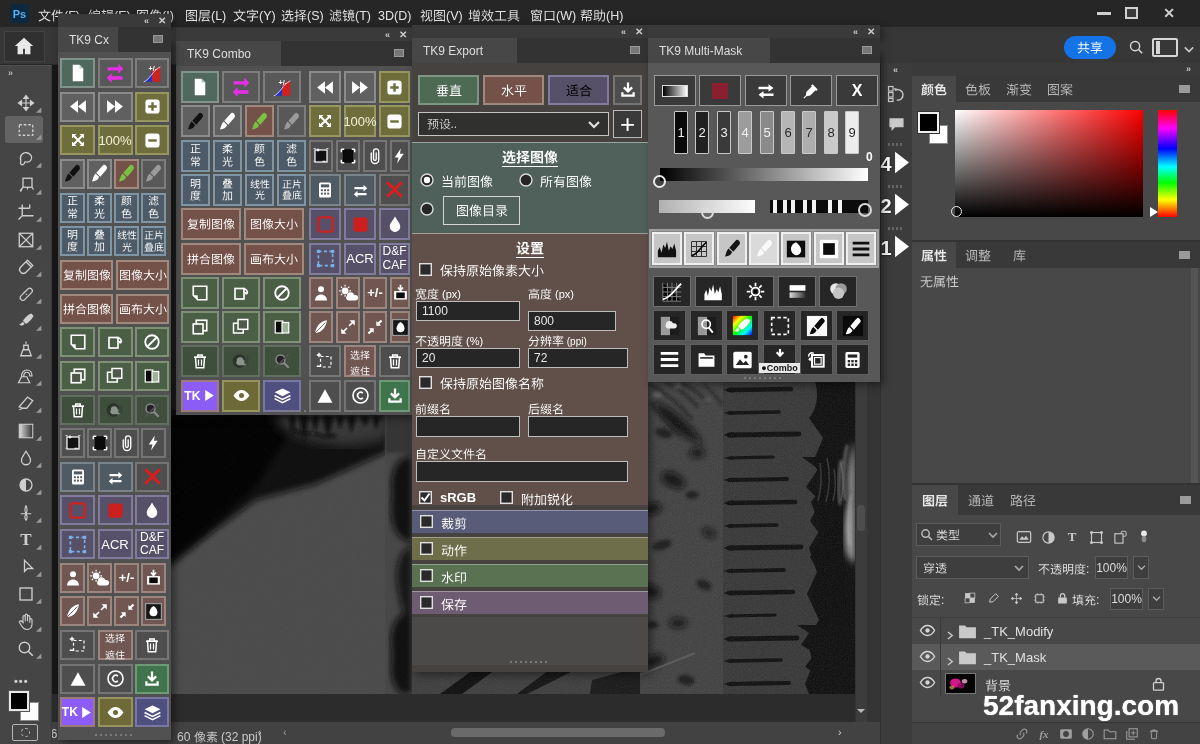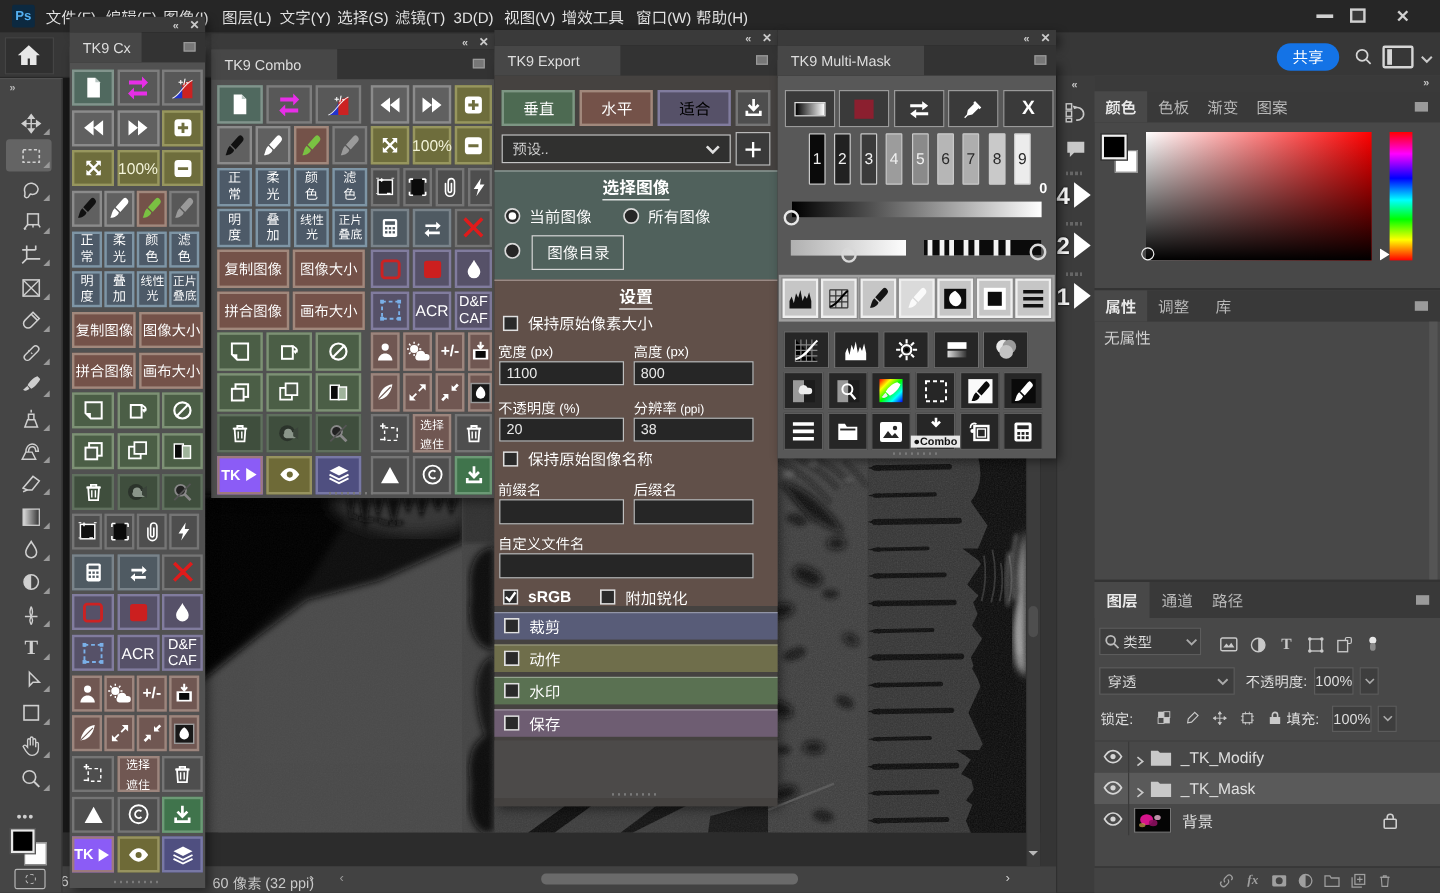--- a/index.html
+++ b/index.html
@@ -711,20 +711,21 @@
       </svg></div>
     <div style="left:985px;top:676px;width:40px;height:15px;color:#e0e0e0"><svg class="k" width="13" height="13">
         <use href="#g118"></use>
       </svg><svg class="k" width="13" height="13">
         <use href="#g119"></use>
       </svg></div>
     <svg viewBox="0 0 18 18" width="15" height="15" style="position:absolute;left:1151px;top:676px">
       <rect x="3" y="8" width="12" height="9" rx="1" fill="none" stroke="#cfcfcf" stroke-width="1.6"></rect>
       <path d="M6 8V6a3 3 0 0 1 6 0v2" stroke="#cfcfcf" stroke-width="1.6" fill="none"></path>
     </svg>
+    <div style="left:983px;top:690px;width:210px;height:28px;color:#fff;font:bold 28px Liberation Sans;letter-spacing:0px;white-space:nowrap;text-shadow:0 0 1px #fff">52fanxing.com</div>
     <div style="left:912px;top:722px;width:288px;height:22px;background:#434343;border-top:1px solid #333"></div>
     <div style="left:1014px;top:726px;width:16px;height:15px;display:flex;align-items:center;justify-content:center">
       <svg viewBox="0 0 24 24" width="14" height="14">
         <path d="M10 14a4 4 0 0 1 0-6l3-3a4 4 0 0 1 6 6M14 10a4 4 0 0 1 0 6l-3 3a4 4 0 0 1-6-6" stroke="#9f9f9f" stroke-width="1.8" fill="none"></path>
       </svg>
     </div>
     <div style="left:1036px;top:726px;width:16px;height:15px;display:flex;align-items:center;justify-content:center">
       <span style="color:#9f9f9f;font:italic bold 11px Liberation Serif">fx</span>
     </div>
     <div style="left:1058px;top:726px;width:16px;height:15px;display:flex;align-items:center;justify-content:center">
@@ -1361,39 +1362,39 @@
       </svg><svg class="k" width="12" height="12">
         <use href="#g31"></use>
       </svg><span style="font-size:11px">&nbsp;(px)</span></div>
     <div style="left:528px;top:284px;width:100px;height:15px;color:#fff"><svg class="k" width="12" height="12">
         <use href="#g72"></use>
       </svg><svg class="k" width="12" height="12">
         <use href="#g31"></use>
       </svg><span style="font-size:11px">&nbsp;(px)</span></div>
     <div class="fld" style="left:416px;top:301px;width:104px;height:20px;"></div>
     <div class="fld" style="left:416px;top:301px;width:104px;height:20px">1100</div>
-    <div class="fld" style="left:528px;top:301px;width:100px;height:20px">800</div>
+    <div class="fld" style="left:528px;top:311px;width:88px;height:20px">800</div>
     <div style="left:415px;top:331px;width:110px;height:15px;color:#fff"><svg class="k" width="12" height="12">
         <use href="#g73"></use>
       </svg><svg class="k" width="12" height="12">
         <use href="#g74"></use>
       </svg><svg class="k" width="12" height="12">
         <use href="#g30"></use>
       </svg><svg class="k" width="12" height="12">
         <use href="#g31"></use>
       </svg><span style="font-size:11px">&nbsp;(%)</span></div>
     <div style="left:528px;top:331px;width:110px;height:15px;color:#fff"><svg class="k" width="12" height="12">
         <use href="#g75"></use>
       </svg><svg class="k" width="12" height="12">
         <use href="#g76"></use>
       </svg><svg class="k" width="12" height="12">
         <use href="#g77"></use>
       </svg><span style="font-size:10px">&nbsp;(ppi)</span></div>
     <div class="fld" style="left:416px;top:348px;width:104px;height:20px">20</div>
-    <div class="fld" style="left:528px;top:348px;width:100px;height:20px">38</div>
+    <div class="fld" style="left:528px;top:348px;width:100px;height:20px">72</div>
     <svg viewBox="0 0 13 13" width="13" height="13" style="position:absolute;left:419px;top:376px">
       <rect x="0.7" y="0.7" width="11.6" height="11.6" fill="#2a2a2a" stroke="#e0e0e0" stroke-width="1.4"></rect>
     </svg>
     <div style="left:440px;top:374px;width:160px;height:16px;color:#fff"><svg class="k" width="13" height="13">
         <use href="#g67"></use>
       </svg><svg class="k" width="13" height="13">
         <use href="#g68"></use>
       </svg><svg class="k" width="13" height="13">
         <use href="#g69"></use>
       </svg><svg class="k" width="13" height="13">

